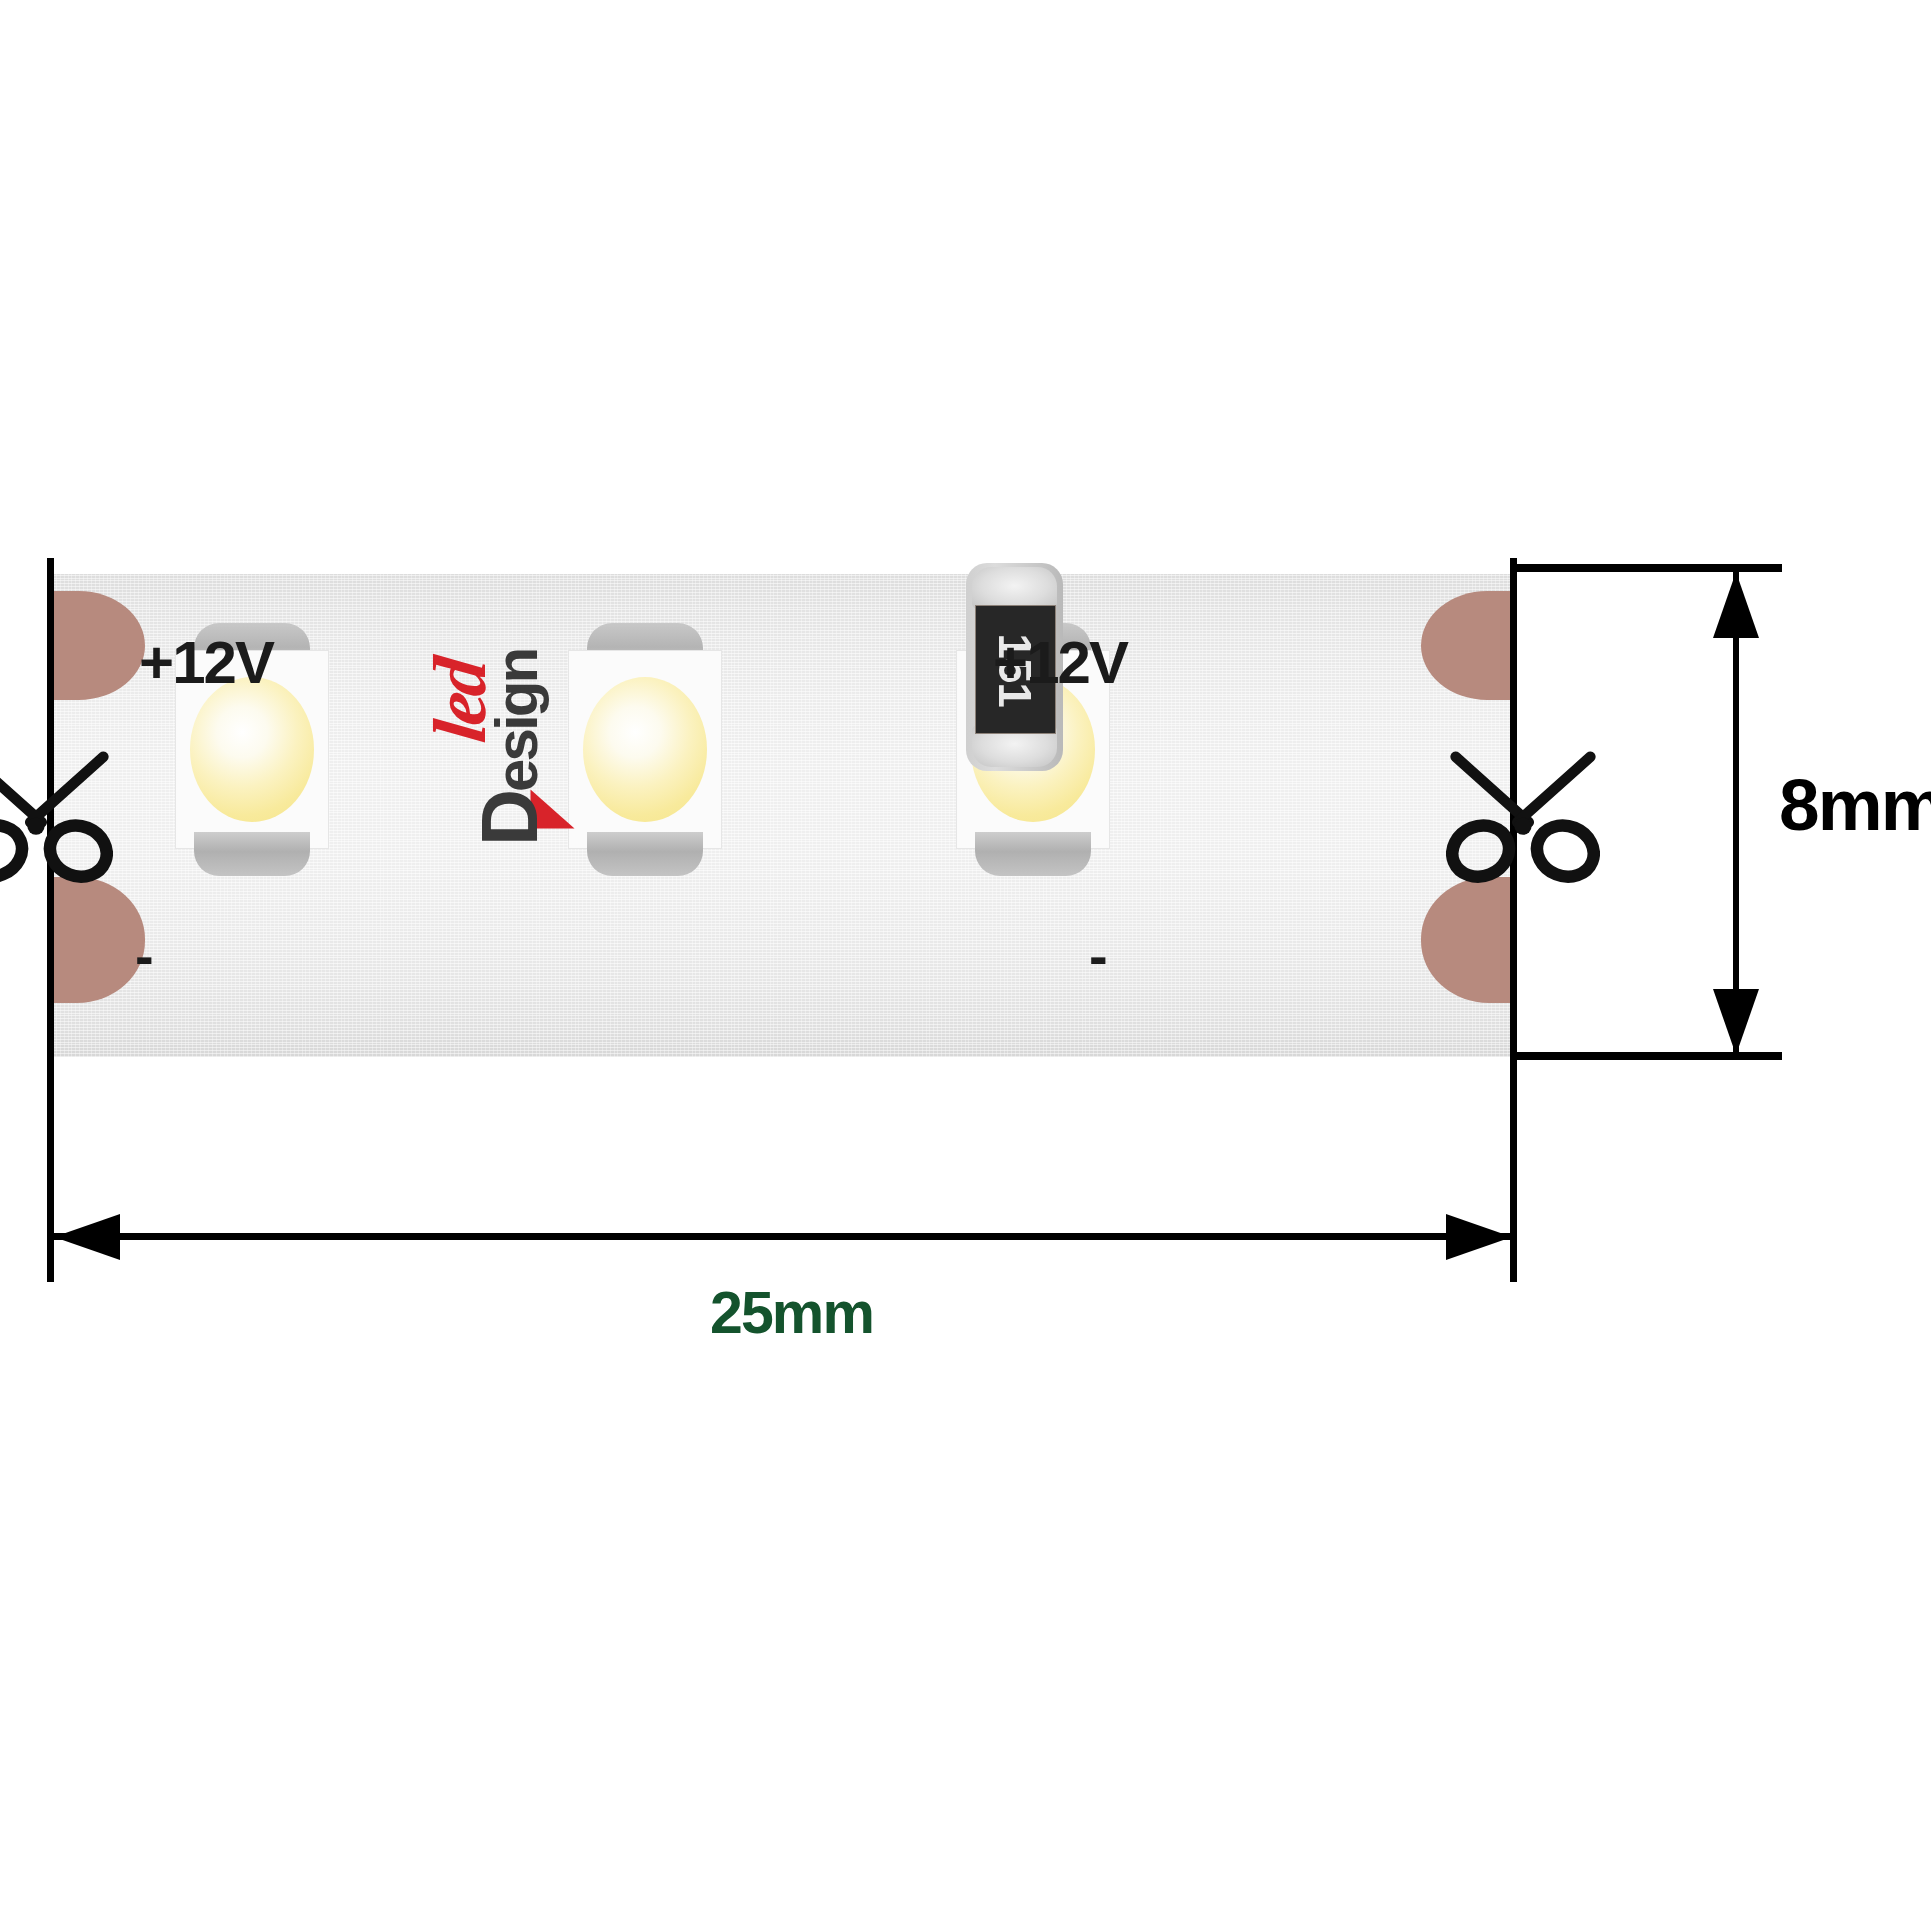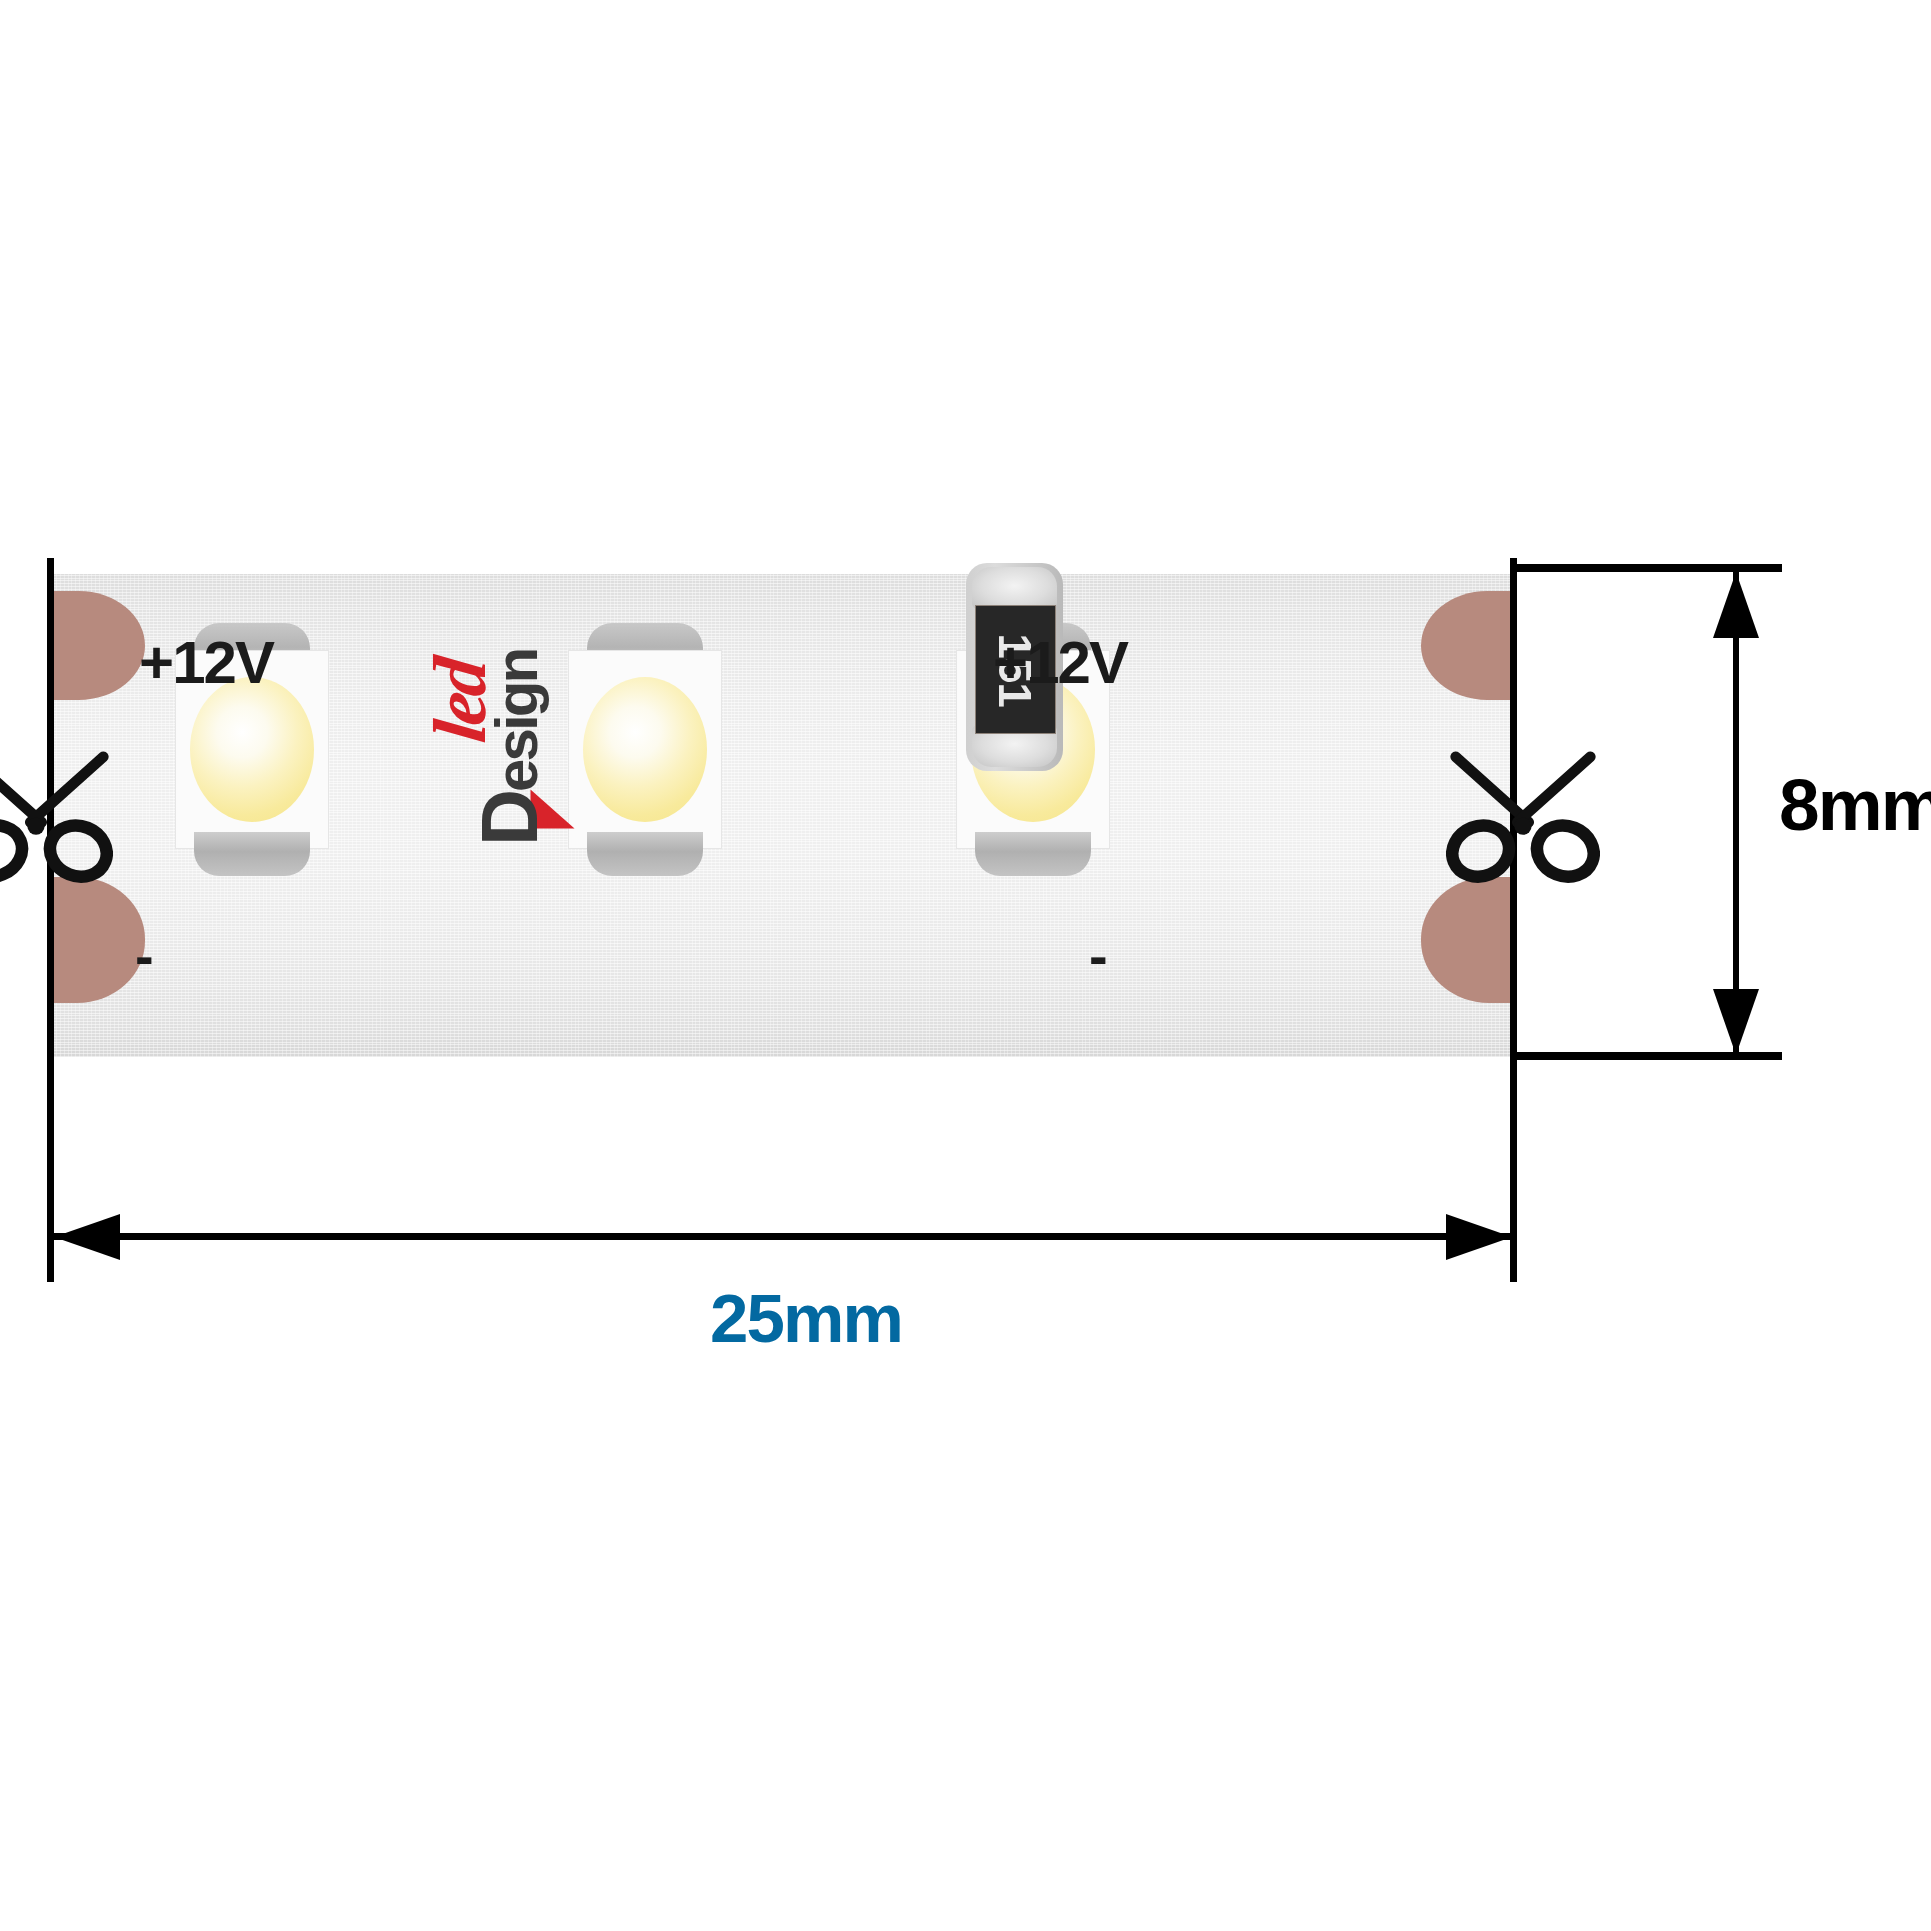--- a/index.html
+++ b/index.html
@@ -291,22 +291,22 @@
     letter-spacing: -1.9px;
     white-space: nowrap;
   }
   #label-25mm {
     position: absolute;
     left: 710px;
     top: 1279px;
     z-index: 9;
     font-family: "Liberation Sans", sans-serif;
     font-weight: 700;
-    font-size: 69px;
-    color: #0369a1;
+    font-size: 59px;
+    color: #14532d;
     letter-spacing: -1.9px;
     white-space: nowrap;
   }
 </style>
 </head>
 <body>
 
 <div id="stage">
 
   <div class="strip">

